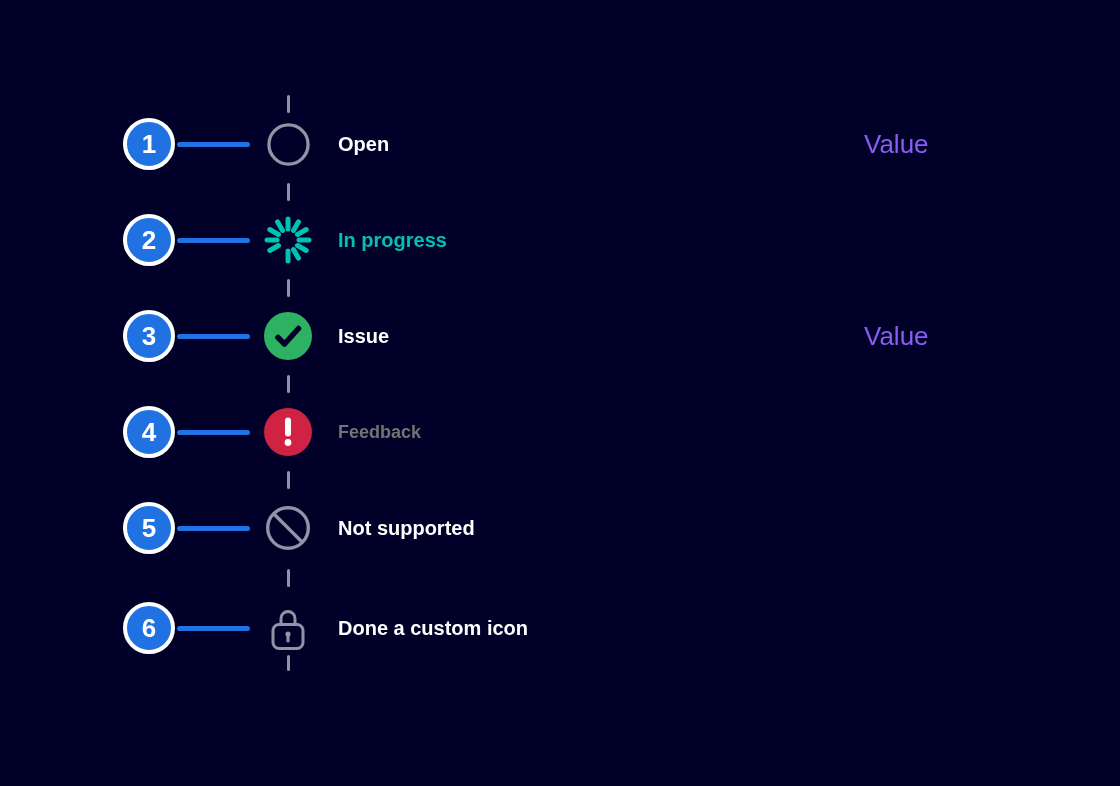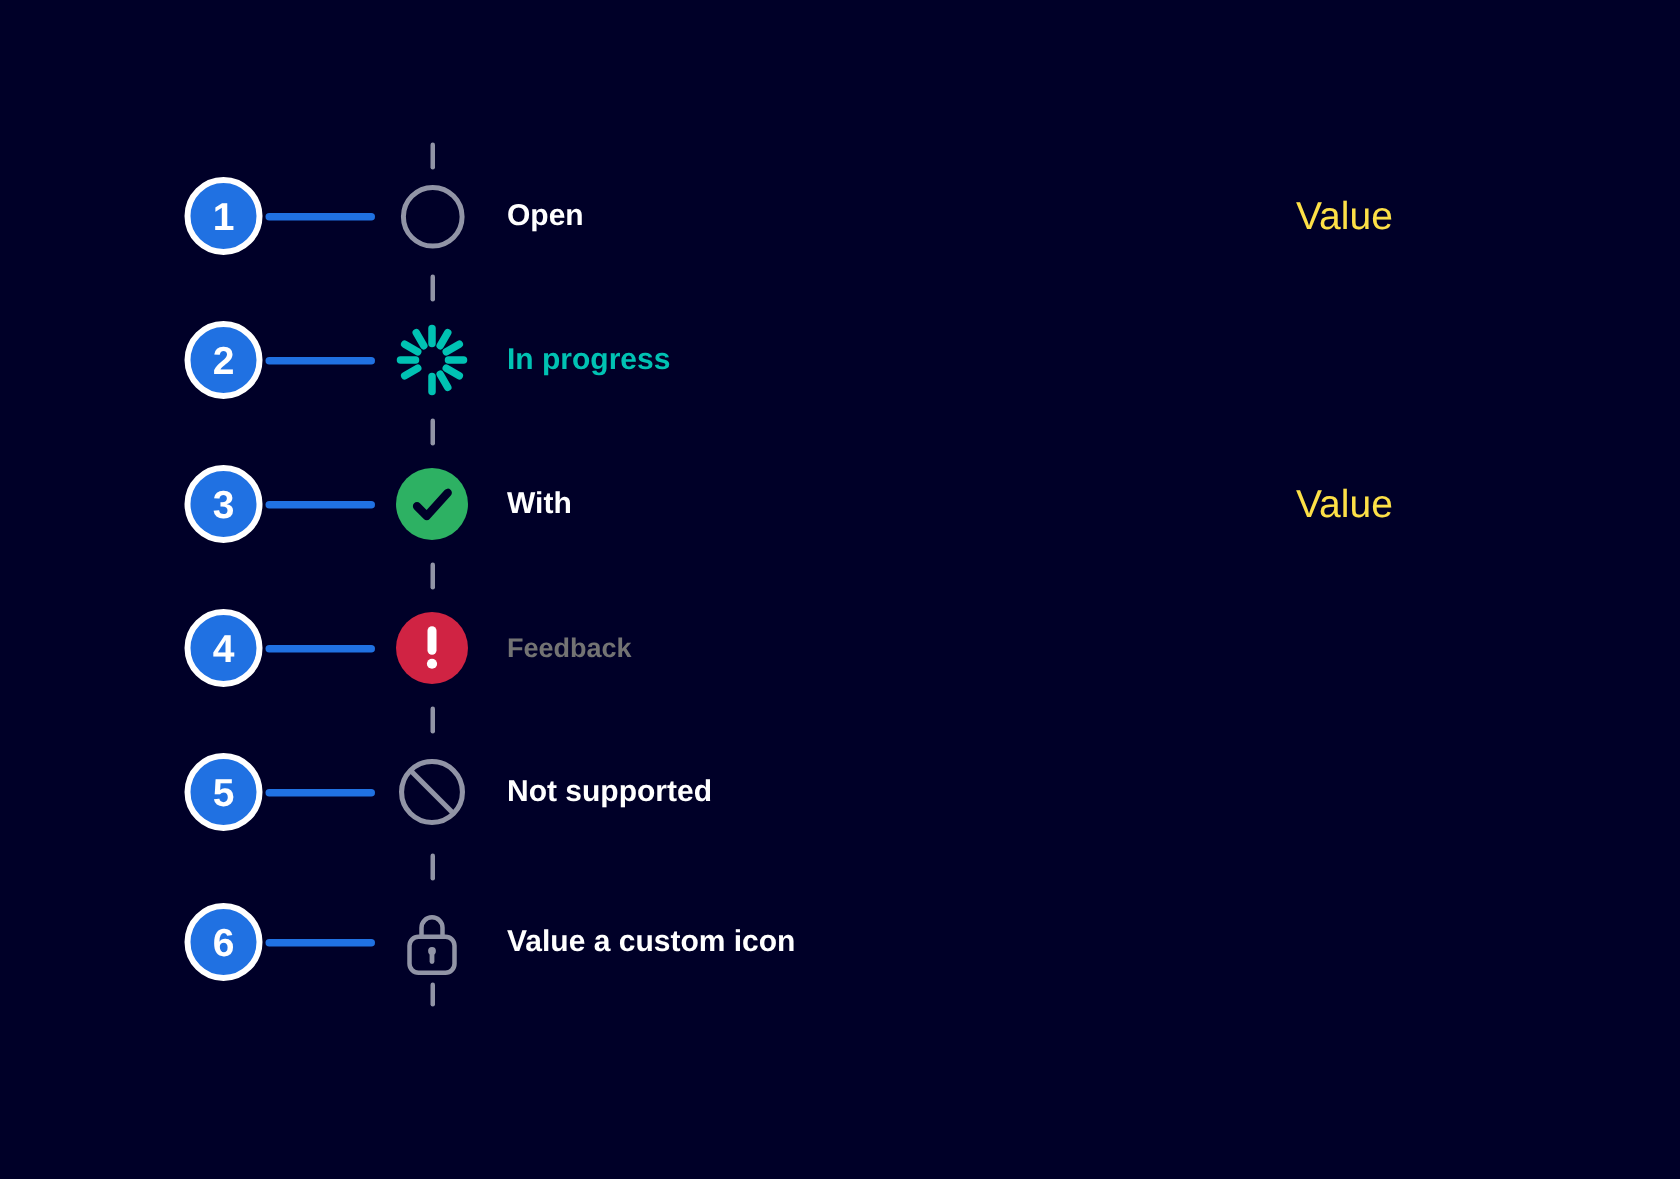--- a/index.html
+++ b/index.html
@@ -86,21 +86,21 @@
     font-weight: 700;
     color: #737373;
   }
   .value {
     position: absolute;
     left: 864px;
     top: 0;
     transform: translateY(-50%);
     font-size: 26px;
     font-weight: 400;
-    color: #fde047;
+    color: #8b5cf6;
     white-space: nowrap;
   }
 </style>
 </head>
 <body>
 
 <div class="canvas">
 
   <div class="dash" style="top:95px"></div>
   <div class="dash" style="top:183px"></div>
@@ -156,21 +156,21 @@
       <span>3</span>
     </div>
     <div class="connector"></div>
     <div class="icon">
       <svg width="48" height="48" viewBox="-24 -24 48 48">
         <circle r="24" fill="#2db163"></circle>
         <path d="M -10 1.5 L -3.5 8 L 10.5 -7.5" fill="none" stroke="#000028" stroke-width="5.5" stroke-linecap="round" stroke-linejoin="round"></path>
       </svg>
     </div>
     <div class="text-block">
-      <div class="label">With</div>
+      <div class="label">Issue</div>
     </div>
     <div class="value">Value</div>
   </div>
 
   <div class="row" style="top:432px">
     <div class="chip">
       <span>4</span>
     </div>
     <div class="connector"></div>
     <div class="icon">
@@ -208,17 +208,17 @@
     <div class="connector"></div>
     <div class="icon">
       <svg width="40" height="46" viewBox="0 0 40 46">
         <rect x="5" y="19.5" width="30" height="24" rx="6" fill="none" stroke="#9194a6" stroke-width="3"></rect>
         <path d="M 13 19.5 L 13 13.5 A 7 7 0 0 1 27 13.5 L 27 19.5" fill="none" stroke="#9194a6" stroke-width="3"></path>
         <circle cx="20" cy="29" r="2.6" fill="#9194a6"></circle>
         <line x1="20" y1="30.5" x2="20" y2="36" stroke="#9194a6" stroke-width="3.2" stroke-linecap="round"></line>
       </svg>
     </div>
     <div class="text-block">
-      <div class="label">Value a custom icon</div>
+      <div class="label">Done a custom icon</div>
     </div>
   </div>
 
 </div>
 
 </body></html>

